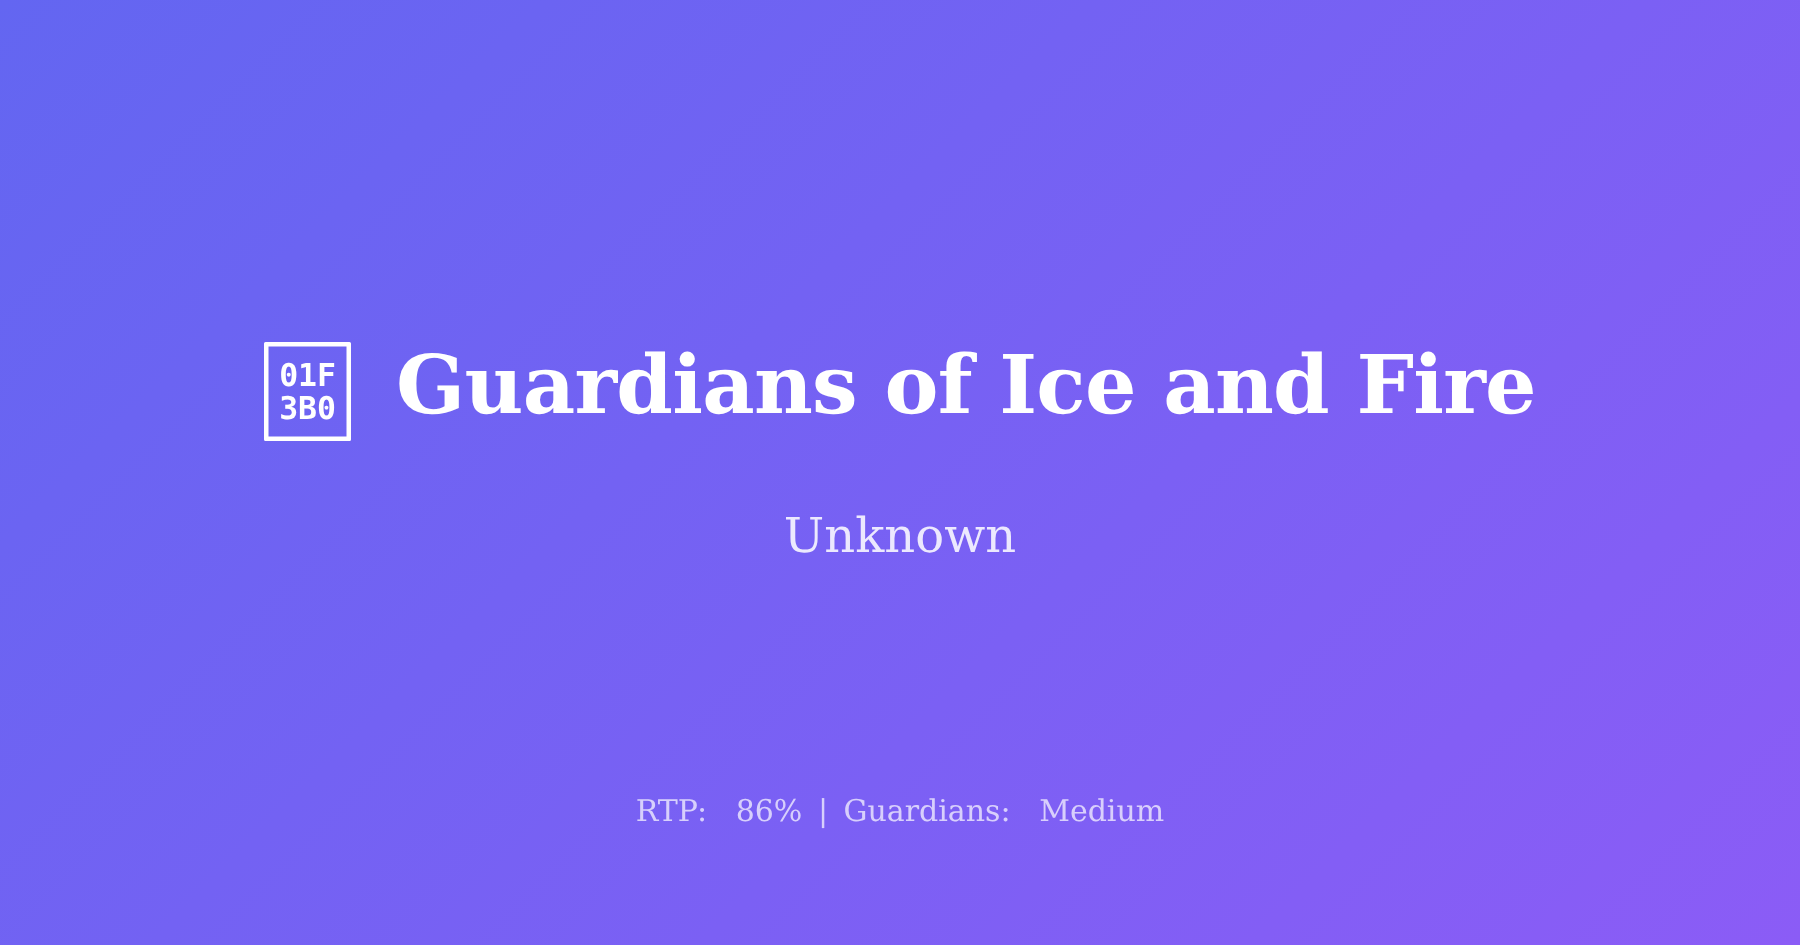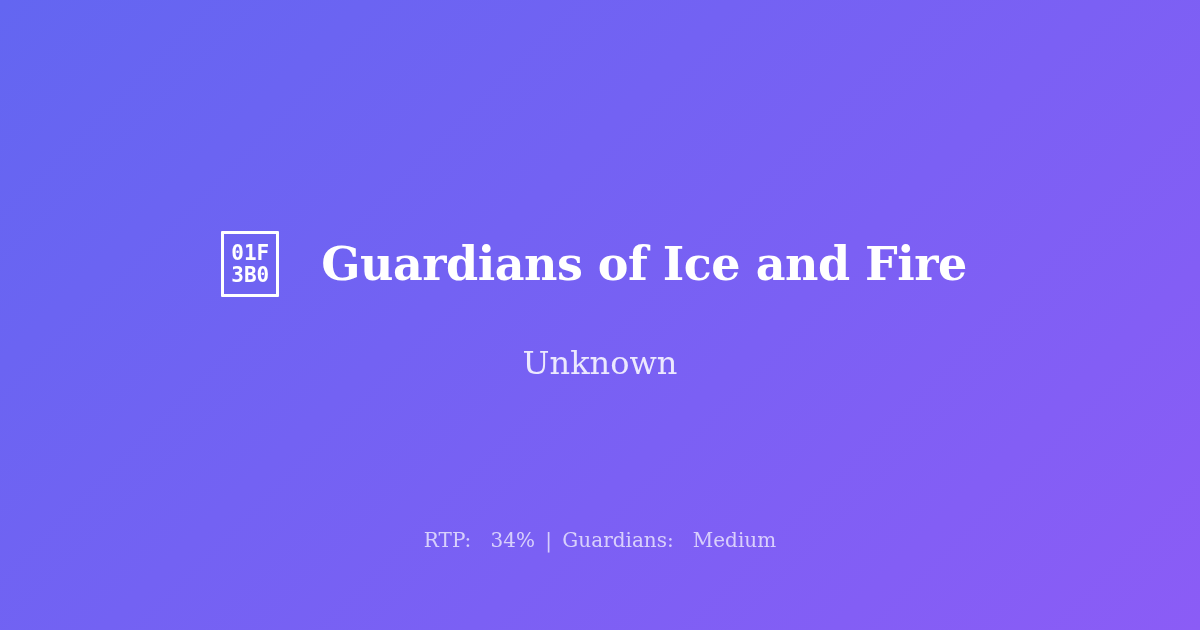--- a/index.html
+++ b/index.html
@@ -32,21 +32,21 @@
   .hero {
     width: 100%;
     margin-top: 228px;
     display: flex;
     flex-direction: column;
     align-items: center;
   }
 
   .title-row {
     display: flex;
-    align-items: center;
+    align-items: flex-start;
     justify-content: center;
     gap: 30px;
     width: 100%;
     padding: 0 24px;
     box-sizing: border-box;
   }
 
   
   .tofu-glyph {
     flex: 0 0 auto;
@@ -70,26 +70,26 @@
   }
 
   .tofu-glyph .tofu-row {
     display: block;
     white-space: pre;
   }
 
   .og-title {
     font-family: "DejaVu Serif", "Liberation Serif", serif;
     font-weight: 700;
-    font-size: 46px;
+    font-size: 54px;
     line-height: 1.05;
     color: #ffffff;
     white-space: nowrap;
     letter-spacing: -0.5px;
-    margin: 12px;
+    margin: 0;
   }
 
   .og-subtitle {
     margin-top: 44px;
     font-family: "DejaVu Serif", "Liberation Serif", serif;
     font-weight: 400;
     font-size: 32px;
     line-height: 1.2;
     color: rgba(255, 255, 255, 0.86);
     text-align: center;
@@ -131,20 +131,20 @@
 
     </div>
 
     <div class="og-subtitle">Unknown</div>
 
   </div>
 
   <div class="og-meta">
     <span>RTP:</span>
     <span>&nbsp;</span>
-    <span>34%</span>
+    <span>86%</span>
     <span class="meta-sep">|</span>
     <span>Guardians:</span>
     <span>&nbsp;</span>
     <span>Medium</span>
   </div>
 
 </div>
 
 </body></html>

